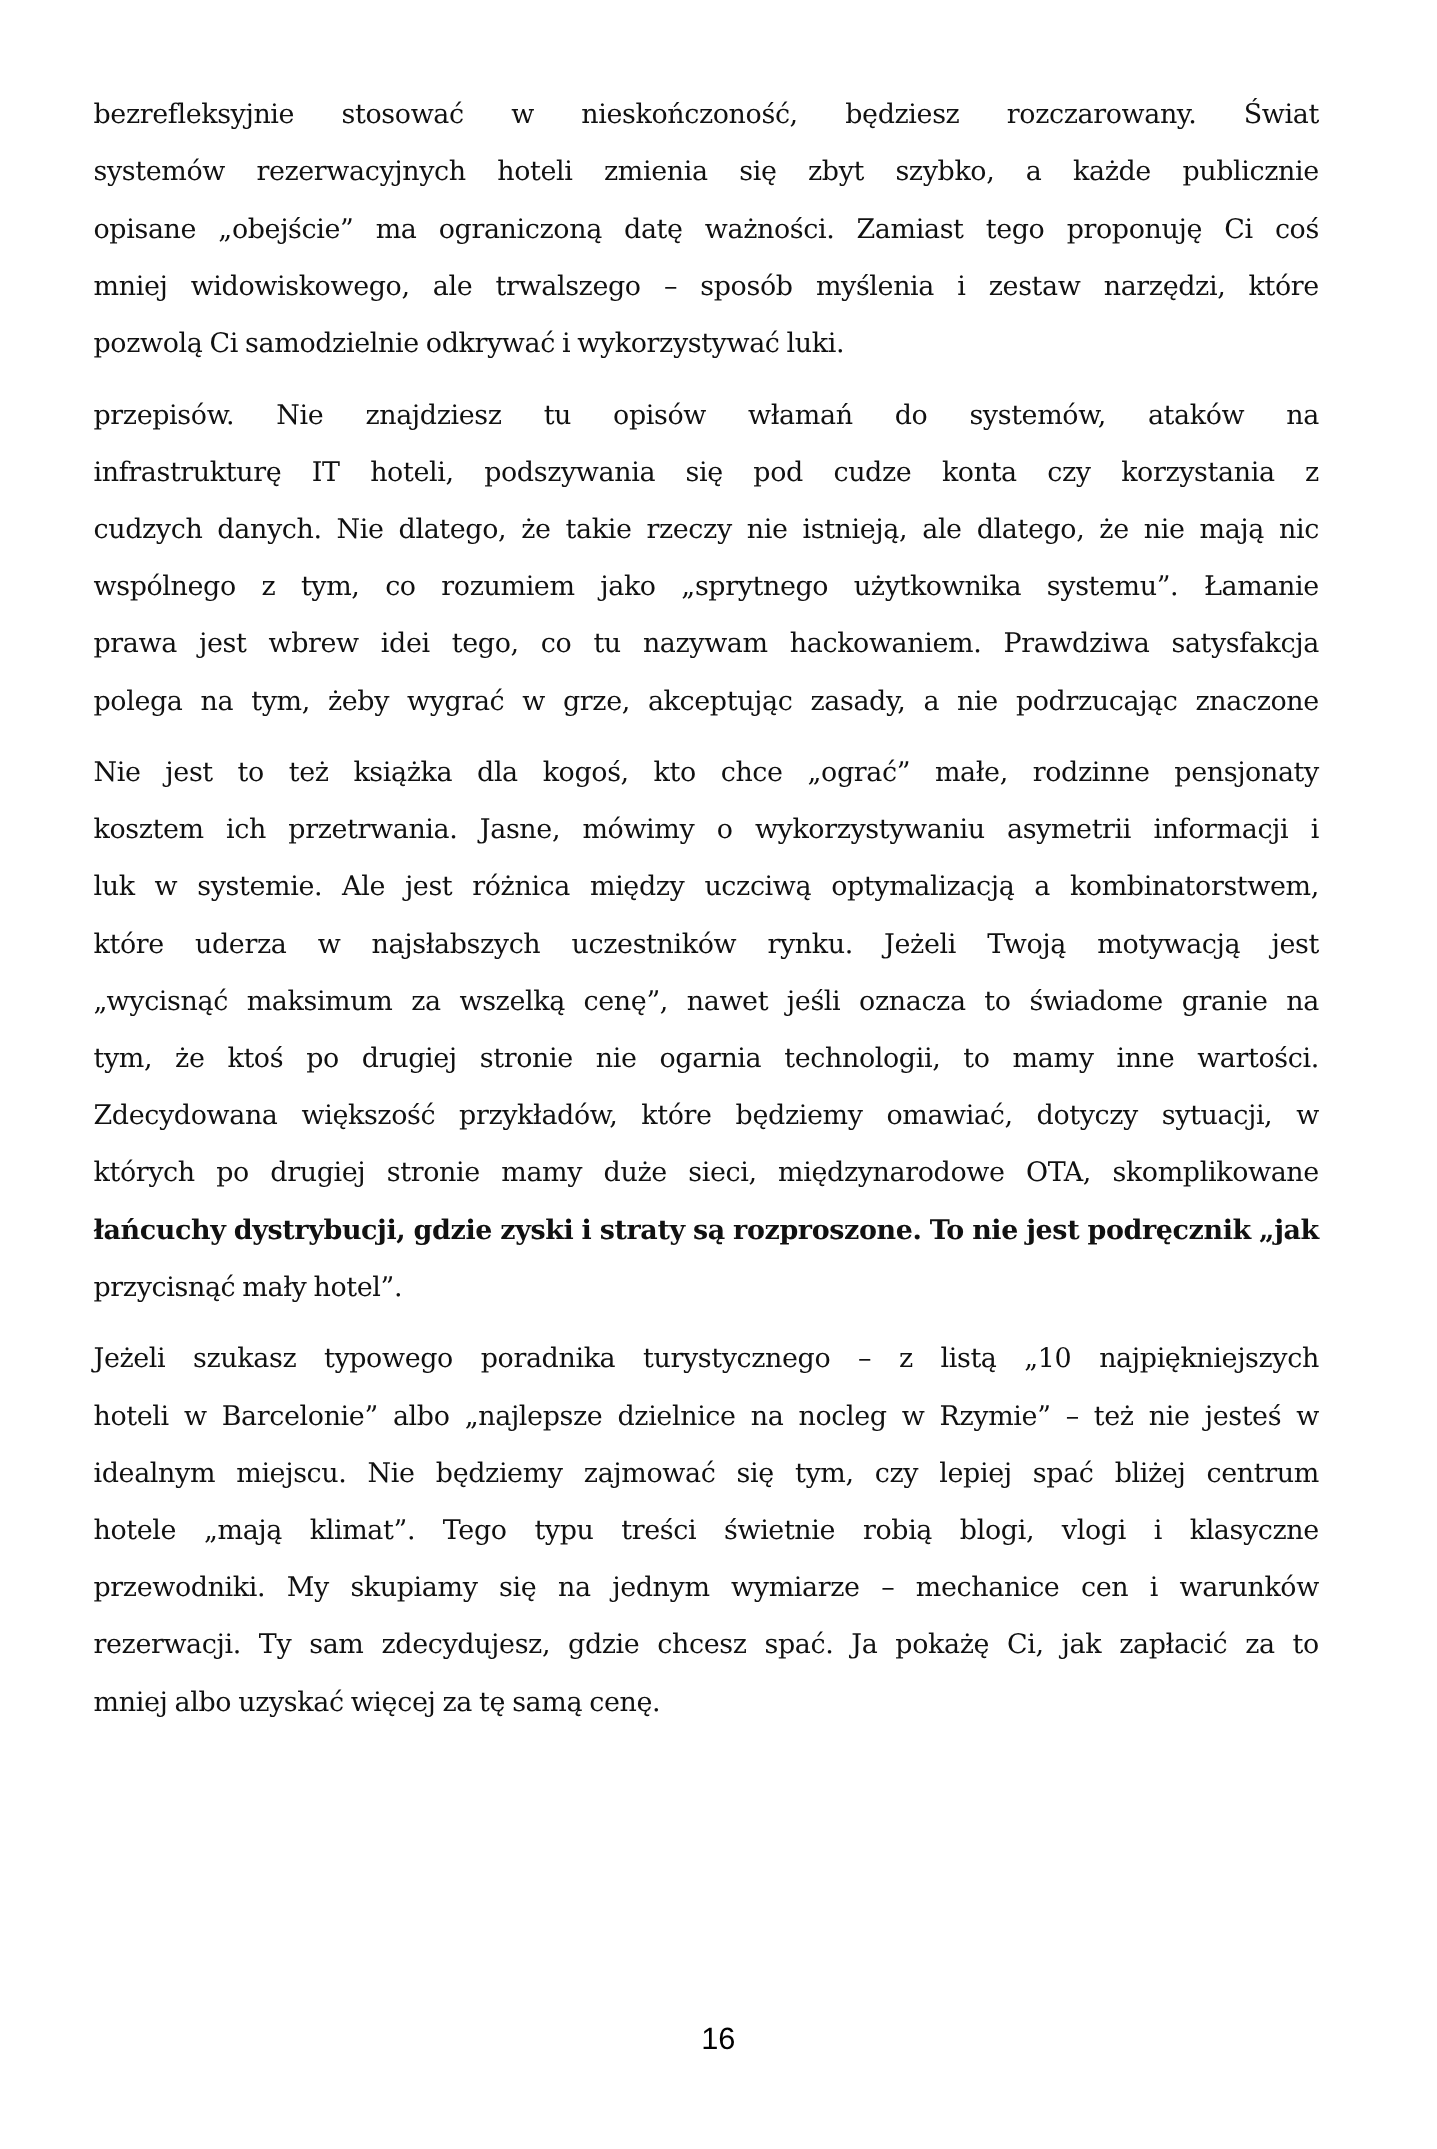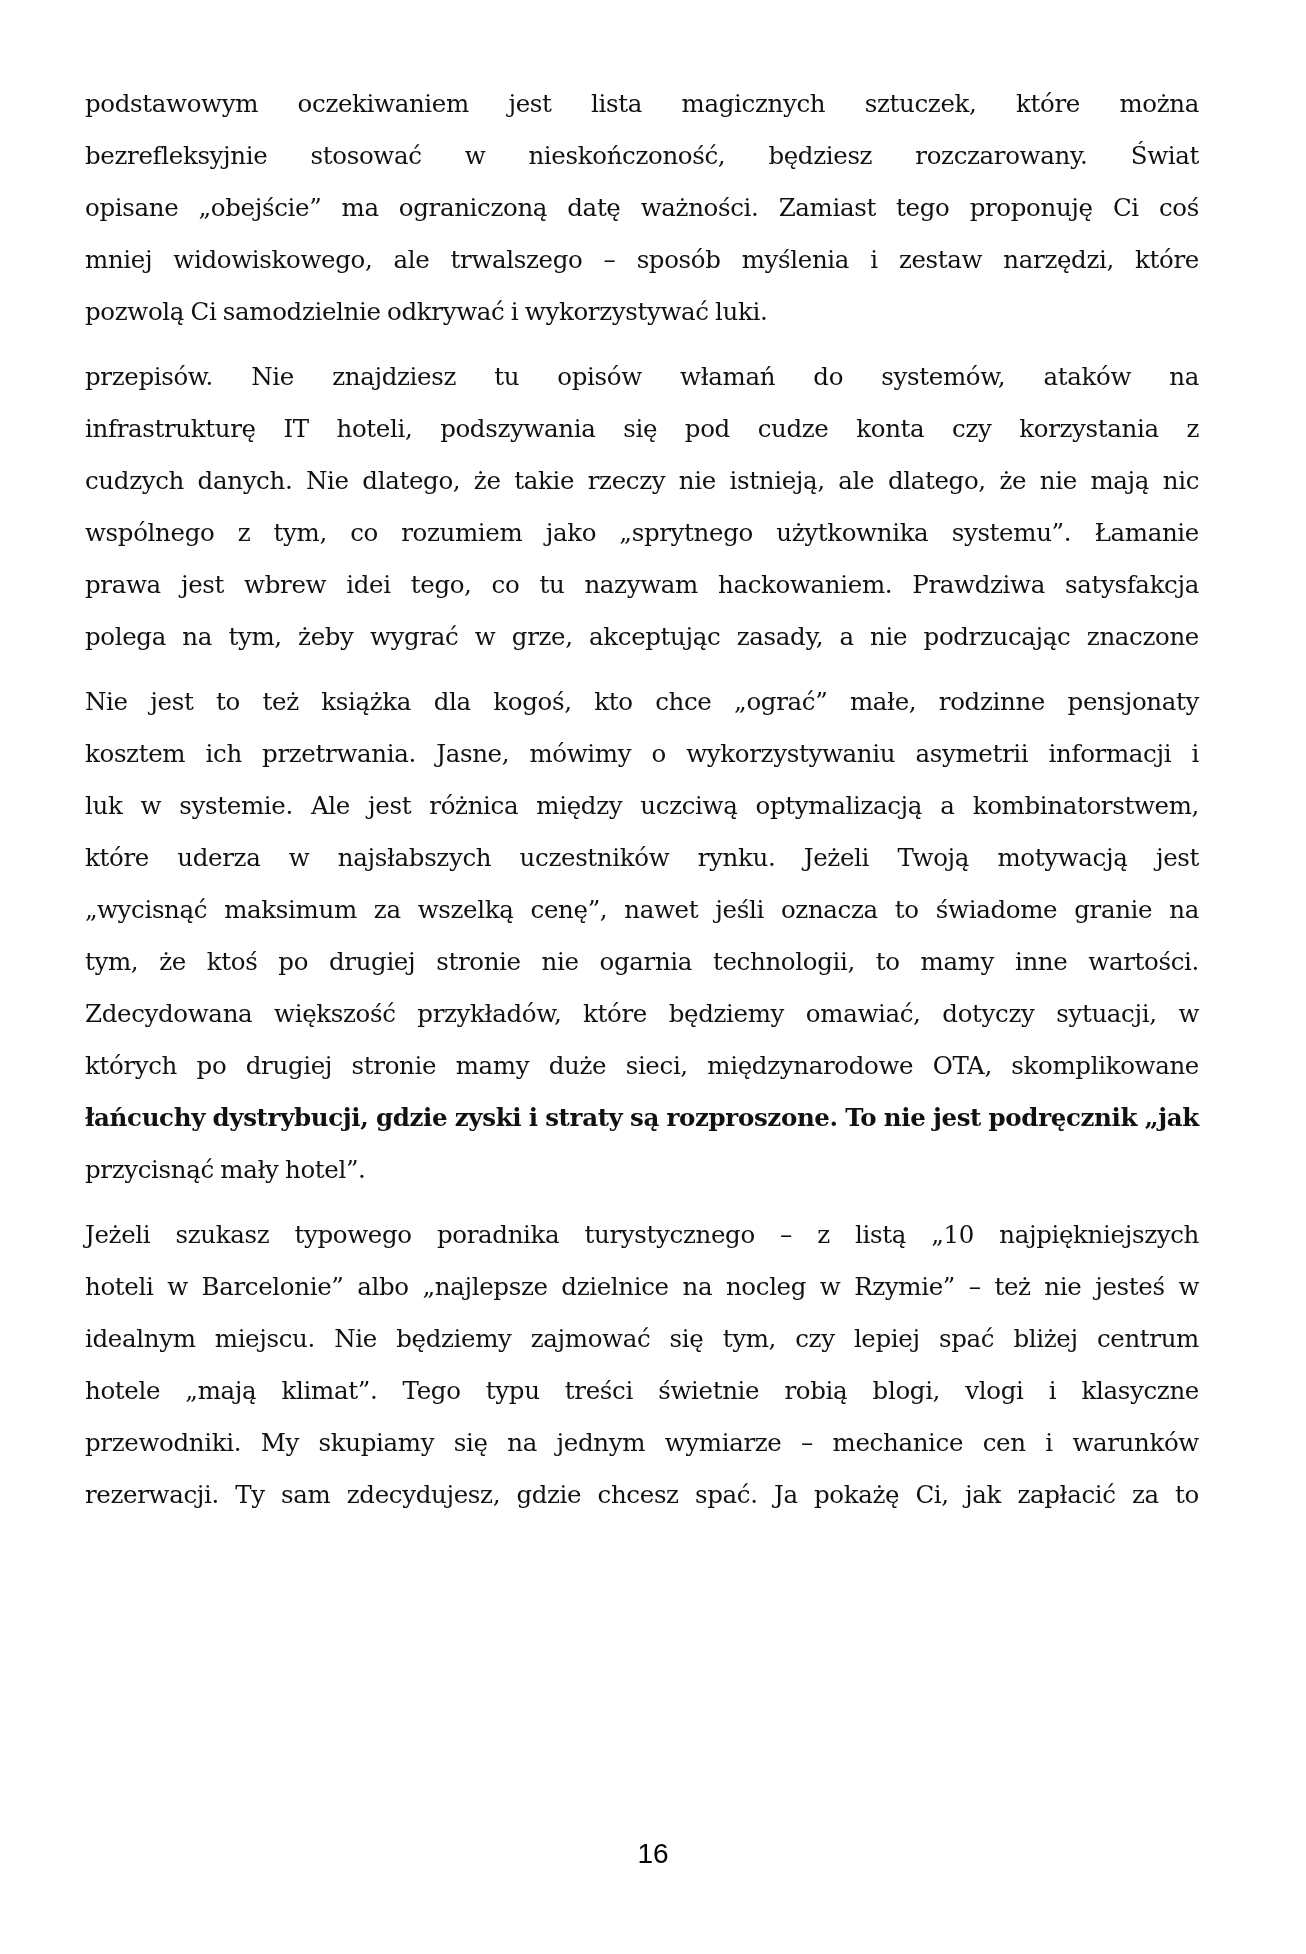--- a/index.html
+++ b/index.html
@@ -28,22 +28,22 @@
     font-size: 28px; line-height: 32px; color: #000000;
   }
 </style>
 </head>
 <body>
 
 <div class="page">
   <div class="text-block">
 
     <div class="para">
-      <span class="line" style="white-space: nowrap;">podstawowym oczekiwaniem jest lista magicznych sztuczek, które można</span>
       <span class="line" style="white-space: nowrap;">bezrefleksyjnie stosować w nieskończoność, będziesz rozczarowany. Świat</span>
+      <span class="line" style="white-space: nowrap;">systemów rezerwacyjnych hoteli zmienia się zbyt szybko, a każde publicznie</span>
       <span class="line" style="white-space: nowrap;">opisane „obejście” ma ograniczoną datę ważności. Zamiast tego proponuję Ci coś</span>
       <span class="line" style="white-space: nowrap;">mniej widowiskowego, ale trwalszego – sposób myślenia i zestaw narzędzi, które</span>
       <span class="line last" style="white-space: nowrap;">pozwolą Ci samodzielnie odkrywać i wykorzystywać luki.</span>
     </div>
 
     <div class="para">
       <span class="line" style="white-space: nowrap;">przepisów. Nie znajdziesz tu opisów włamań do systemów, ataków na</span>
       <span class="line" style="white-space: nowrap;">infrastrukturę IT hoteli, podszywania się pod cudze konta czy korzystania z</span>
       <span class="line" style="white-space: nowrap;">cudzych danych. Nie dlatego, że takie rzeczy nie istnieją, ale dlatego, że nie mają nic</span>
       <span class="line" style="white-space: nowrap;">wspólnego z tym, co rozumiem jako „sprytnego użytkownika systemu”. Łamanie</span>
@@ -64,18 +64,19 @@
       <span class="line last" style="white-space: nowrap;">przycisnąć mały hotel”.</span>
     </div>
 
     <div class="para">
       <span class="line" style="white-space: nowrap;">Jeżeli szukasz typowego poradnika turystycznego – z listą „10 najpiękniejszych</span>
       <span class="line" style="white-space: nowrap;">hoteli w Barcelonie” albo „najlepsze dzielnice na nocleg w Rzymie” – też nie jesteś w</span>
       <span class="line" style="white-space: nowrap;">idealnym miejscu. Nie będziemy zajmować się tym, czy lepiej spać bliżej centrum</span>
       <span class="line" style="white-space: nowrap;">hotele „mają klimat”. Tego typu treści świetnie robią blogi, vlogi i klasyczne</span>
       <span class="line" style="white-space: nowrap;">przewodniki. My skupiamy się na jednym wymiarze – mechanice cen i warunków</span>
       <span class="line" style="white-space: nowrap;">rezerwacji. Ty sam zdecydujesz, gdzie chcesz spać. Ja pokażę Ci, jak zapłacić za to</span>
+      <span class="line last" style="white-space: nowrap;">mniej albo uzyskać więcej za tę samą cenę.</span>
     </div>
 
   </div>
 
   <div class="page-number">16</div>
 </div>
 
 </body></html>

